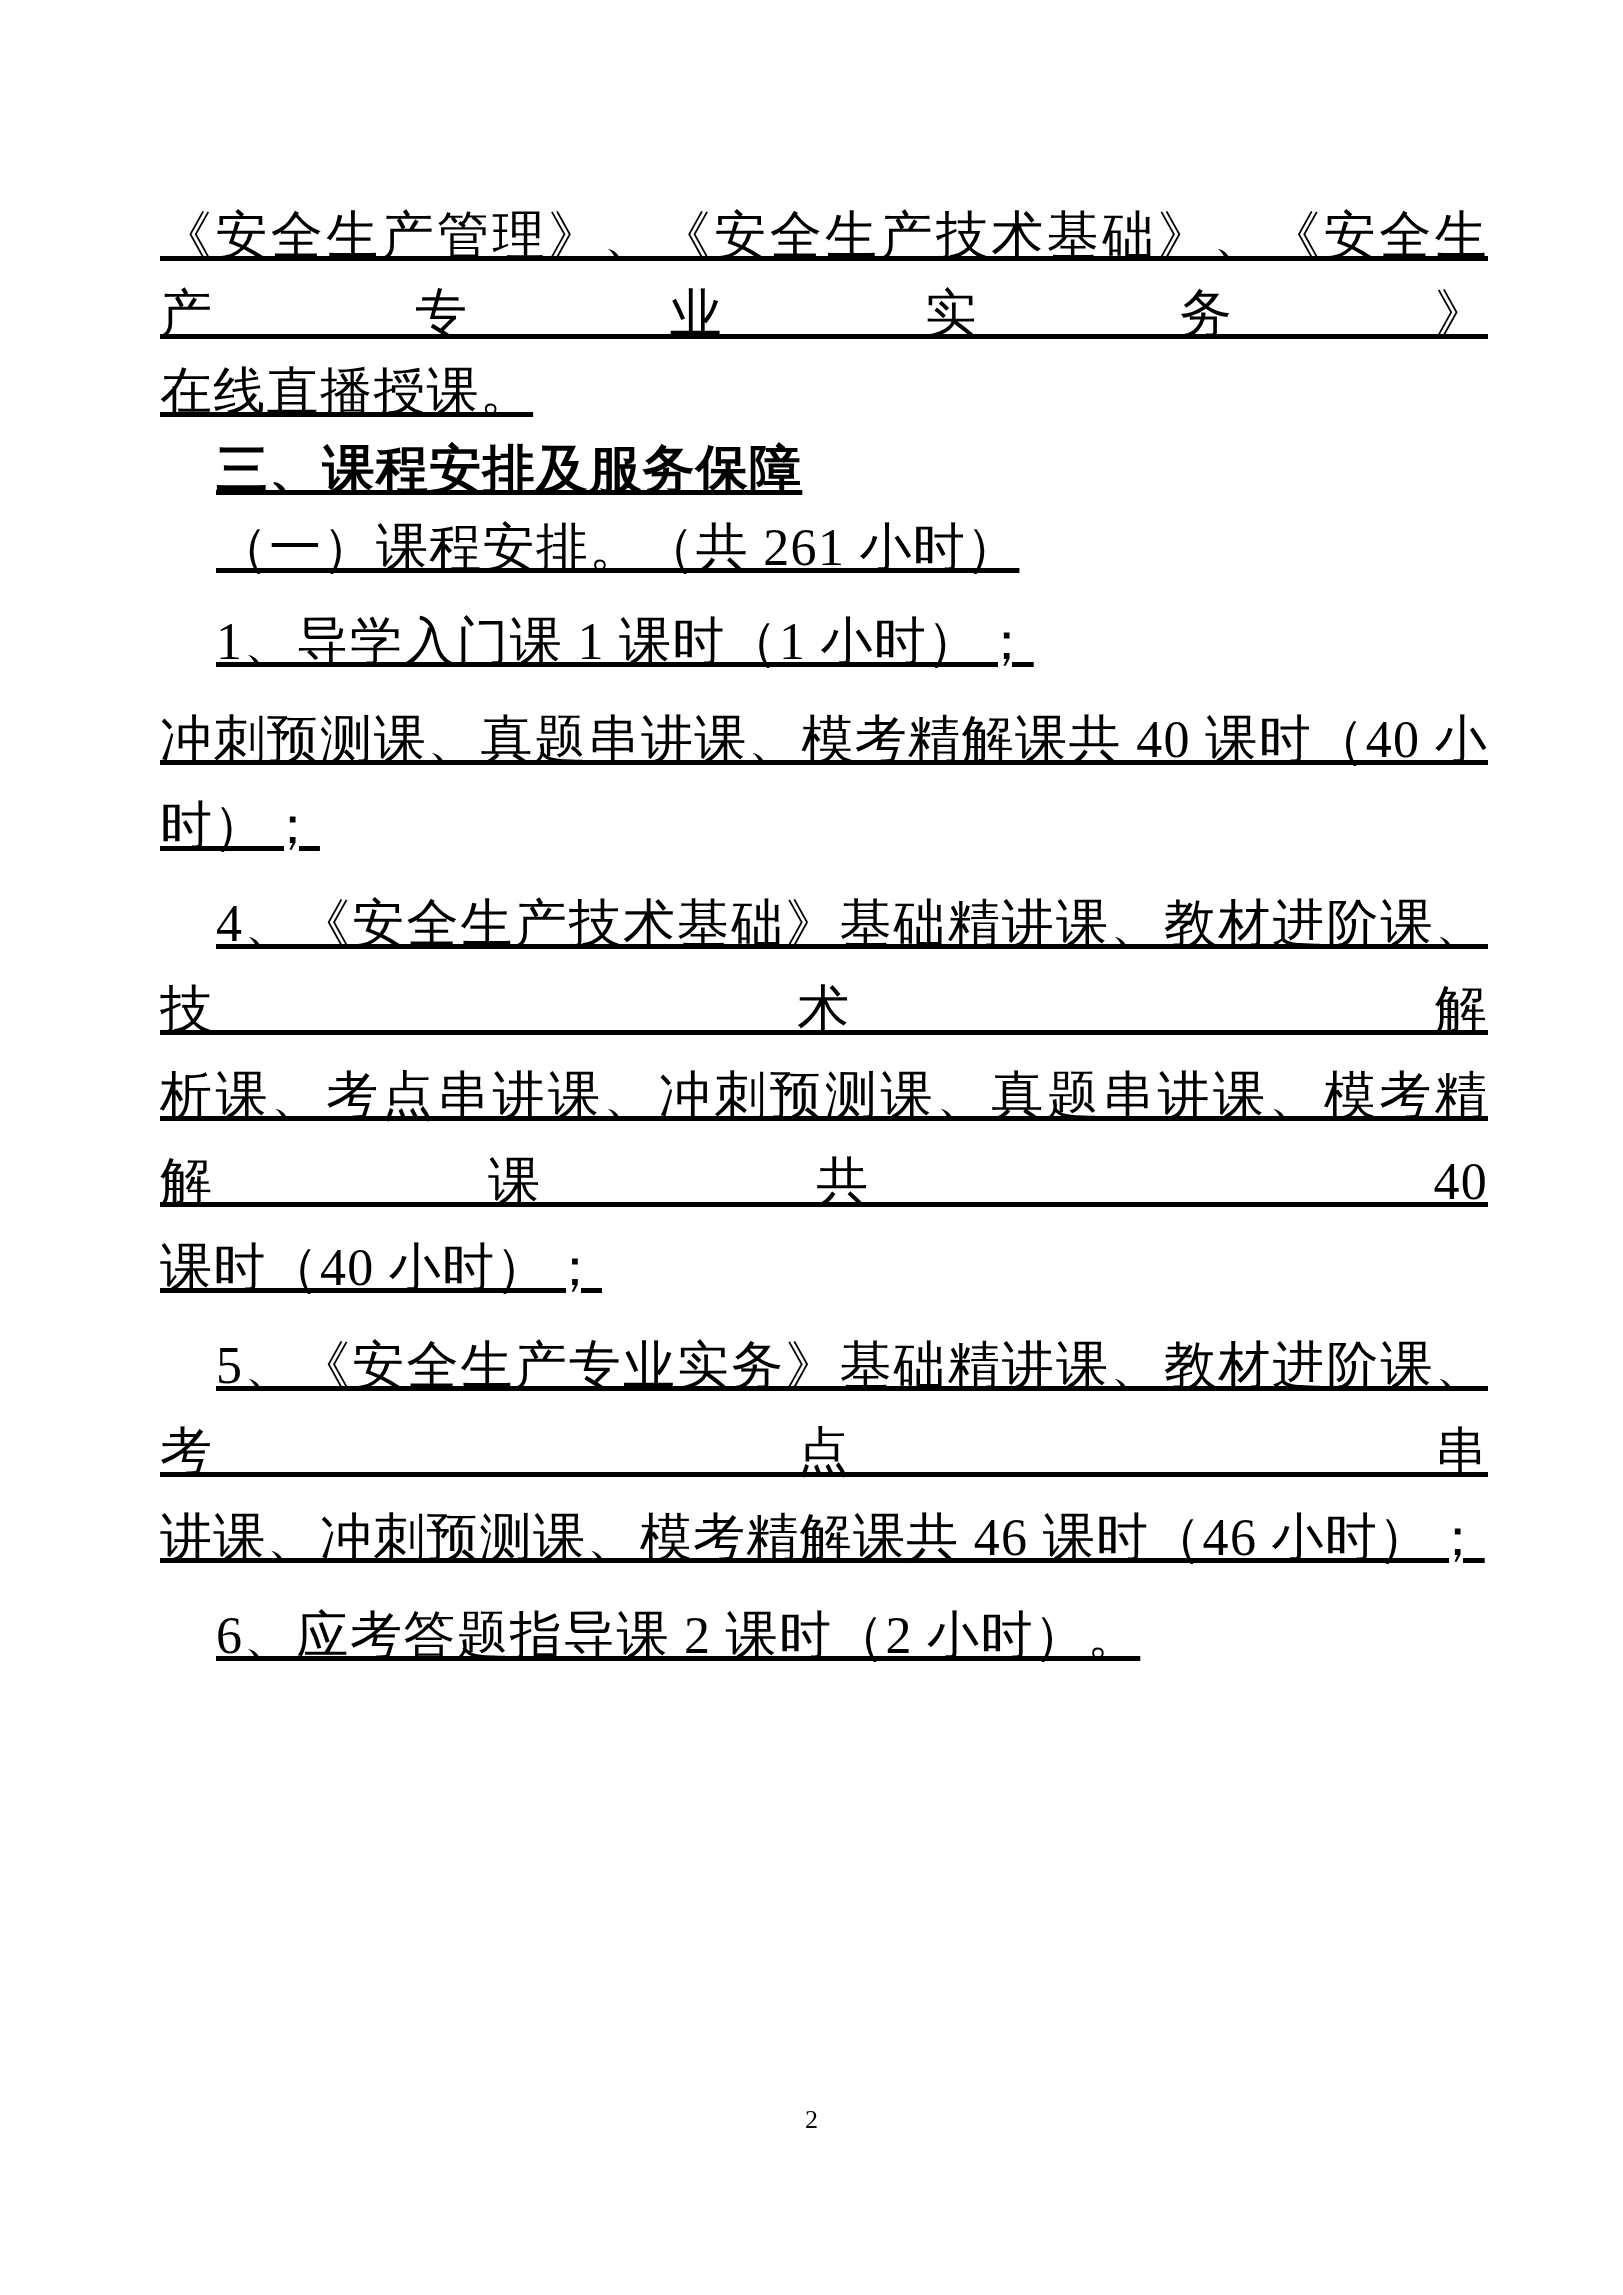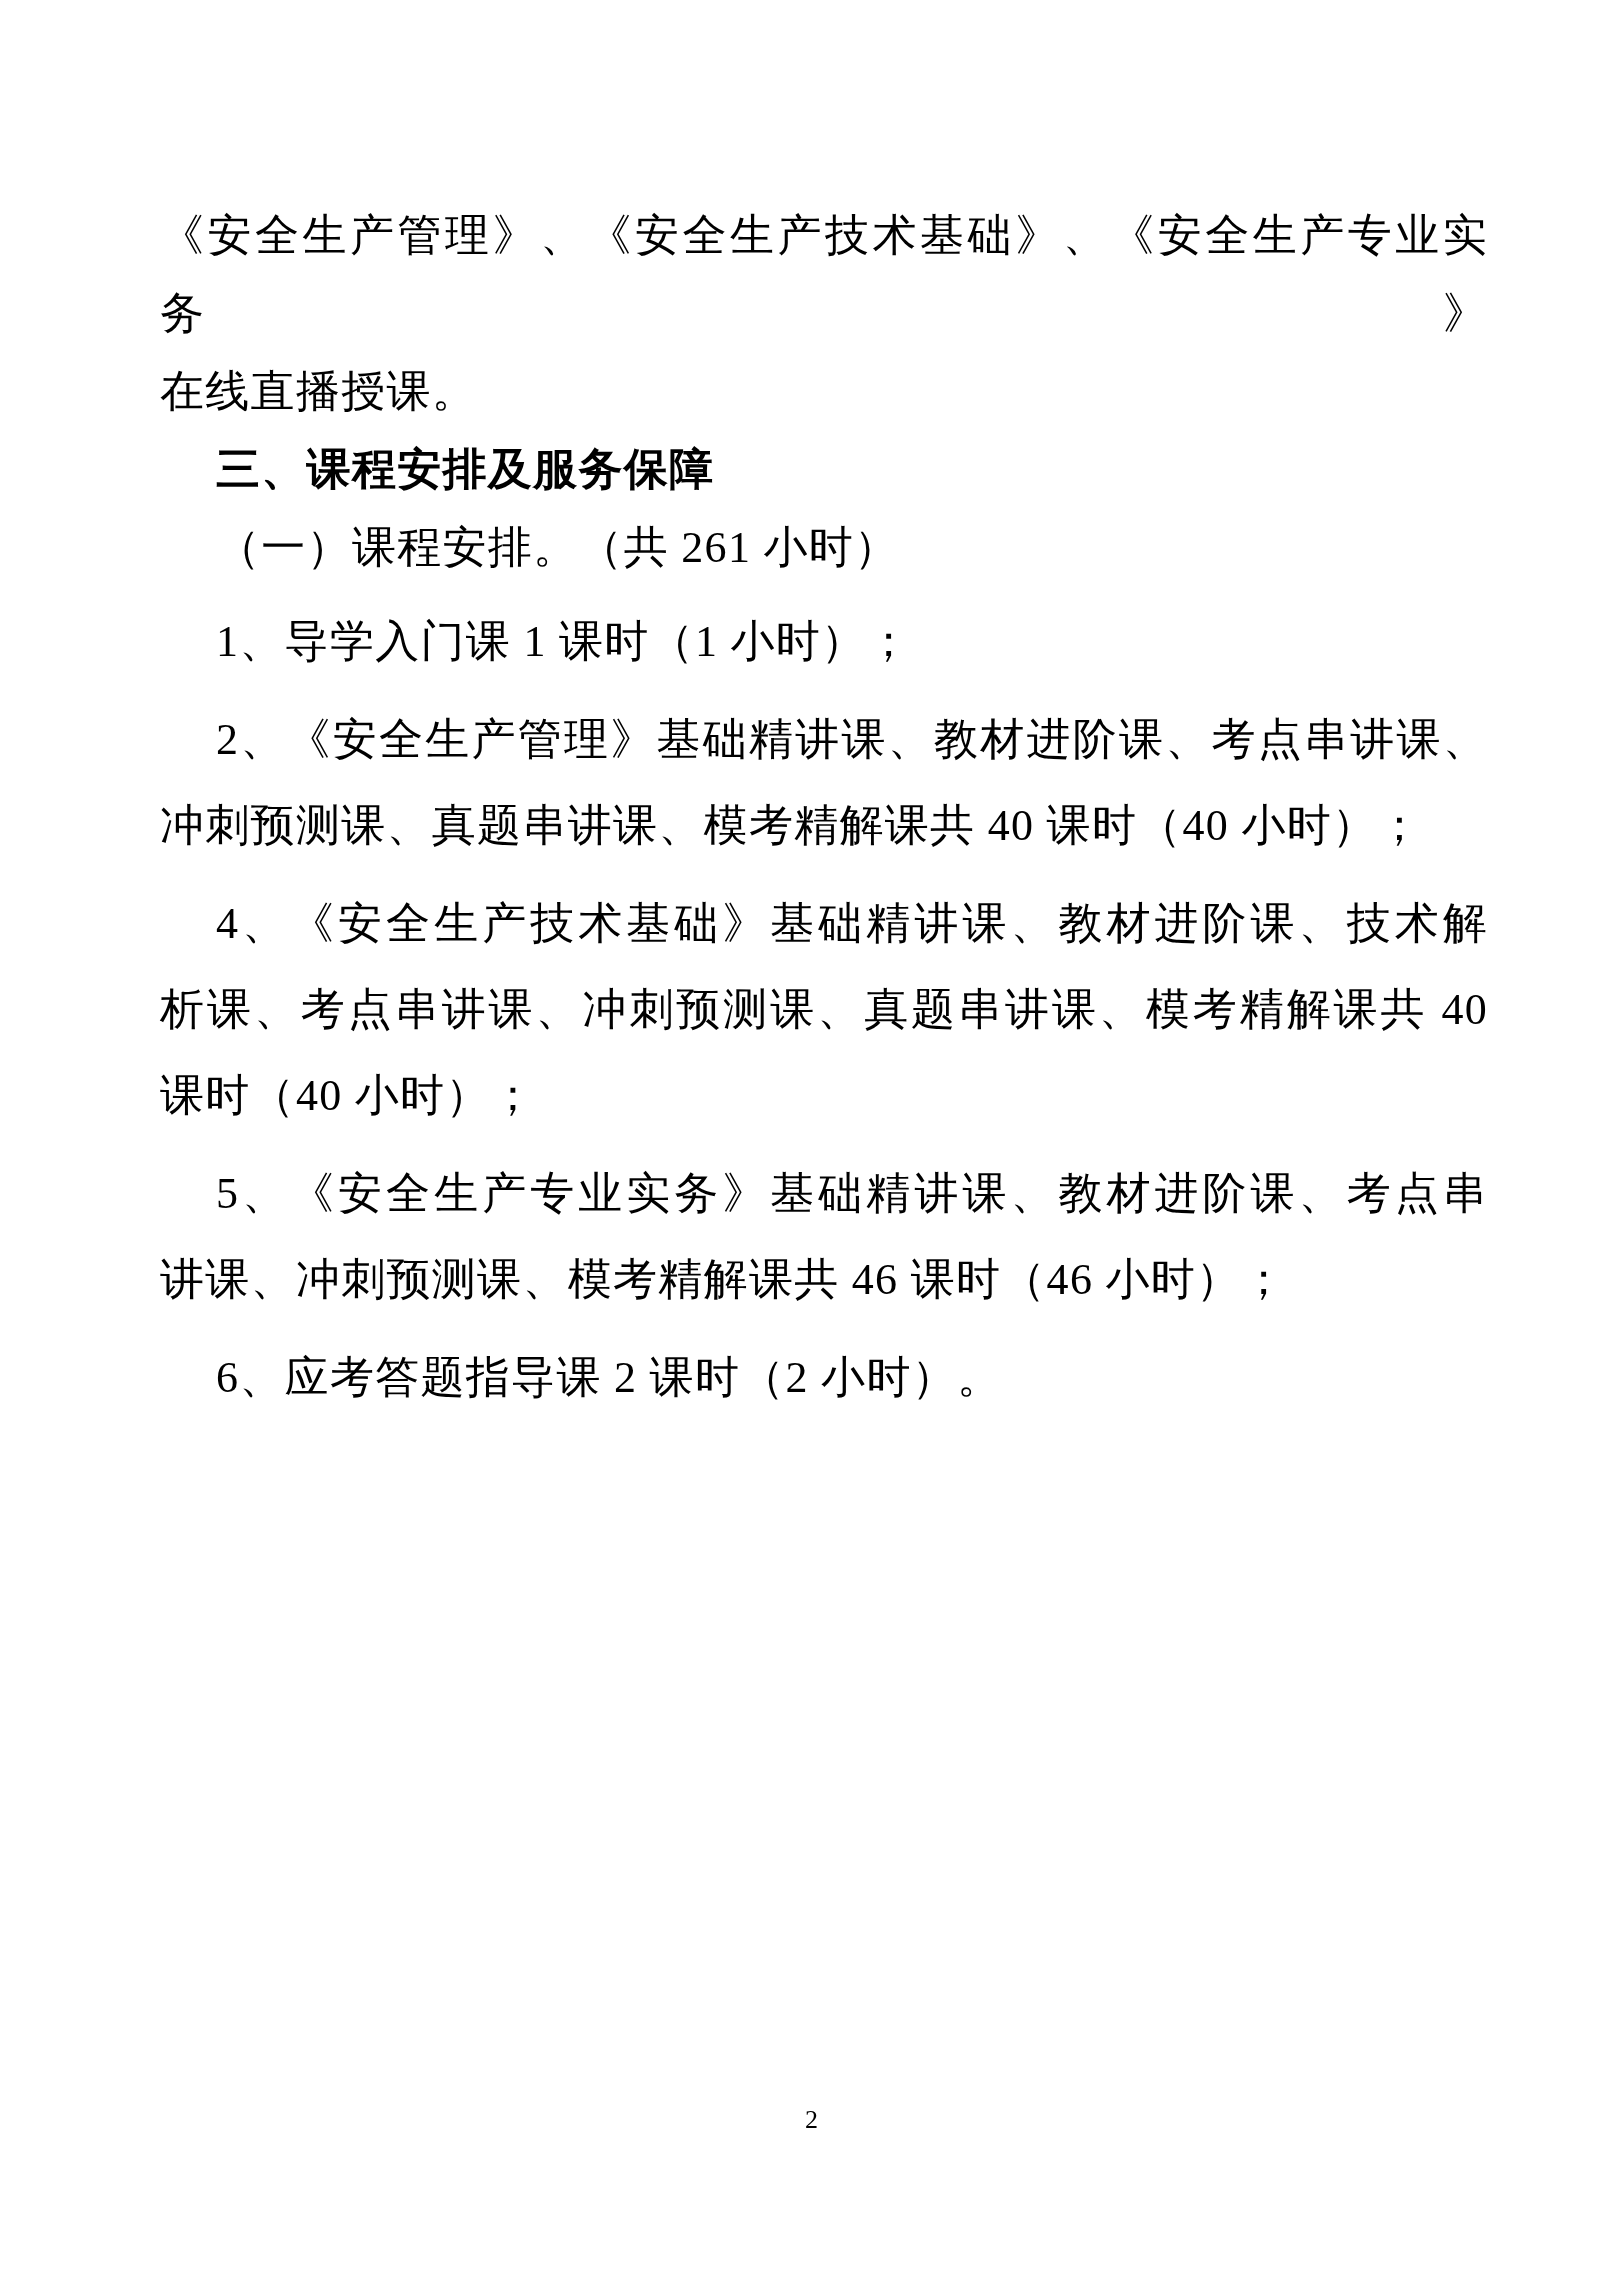--- a/index.html
+++ b/index.html
@@ -17,25 +17,26 @@
     color: #000000;
     overflow: hidden;
   }
   .body-text {
     position: absolute;
     left: 160px;
     right: 135px;
     top: 197px;
   }
   .line {
-    font-size: 44px;
+    font-size: 52px;
     line-height: 78px;
     letter-spacing: 1.3px;
     text-align: justify;
     text-justify: inter-character;
+    text-decoration: underline;
   }
   
   .fill { text-align-last: justify; }
   
   .indent { text-indent: 56px; }
   .heading { font-weight: bold; }
   
   .item-block { margin-top: 12px; }
   .item-block .line { line-height: 86px; }
   .pagenum {
@@ -62,21 +63,20 @@
 
     <div class="line heading indent">三、课程安排及服务保障</div>
 
     <div class="line indent">（一）课程安排。（共 261 小时）</div>
 
     <div class="item-block">
       <div class="line indent">1、导学入门课 1 课时（1 小时）；</div>
     </div>
 
     <div class="item-block">
-      <div class="line fill indent">2、《安全生产管理》基础精讲课、教材进阶课、考点串讲课、</div>
       <div class="line">冲刺预测课、真题串讲课、模考精解课共 40 课时（40 小时）；</div>
     </div>
 
 
     <div class="item-block">
       <div class="line fill indent">4、《安全生产技术基础》基础精讲课、教材进阶课、技术解</div>
       <div class="line fill">析课、考点串讲课、冲刺预测课、真题串讲课、模考精解课共 40</div>
       <div class="line">课时（40 小时）；</div>
     </div>
 

